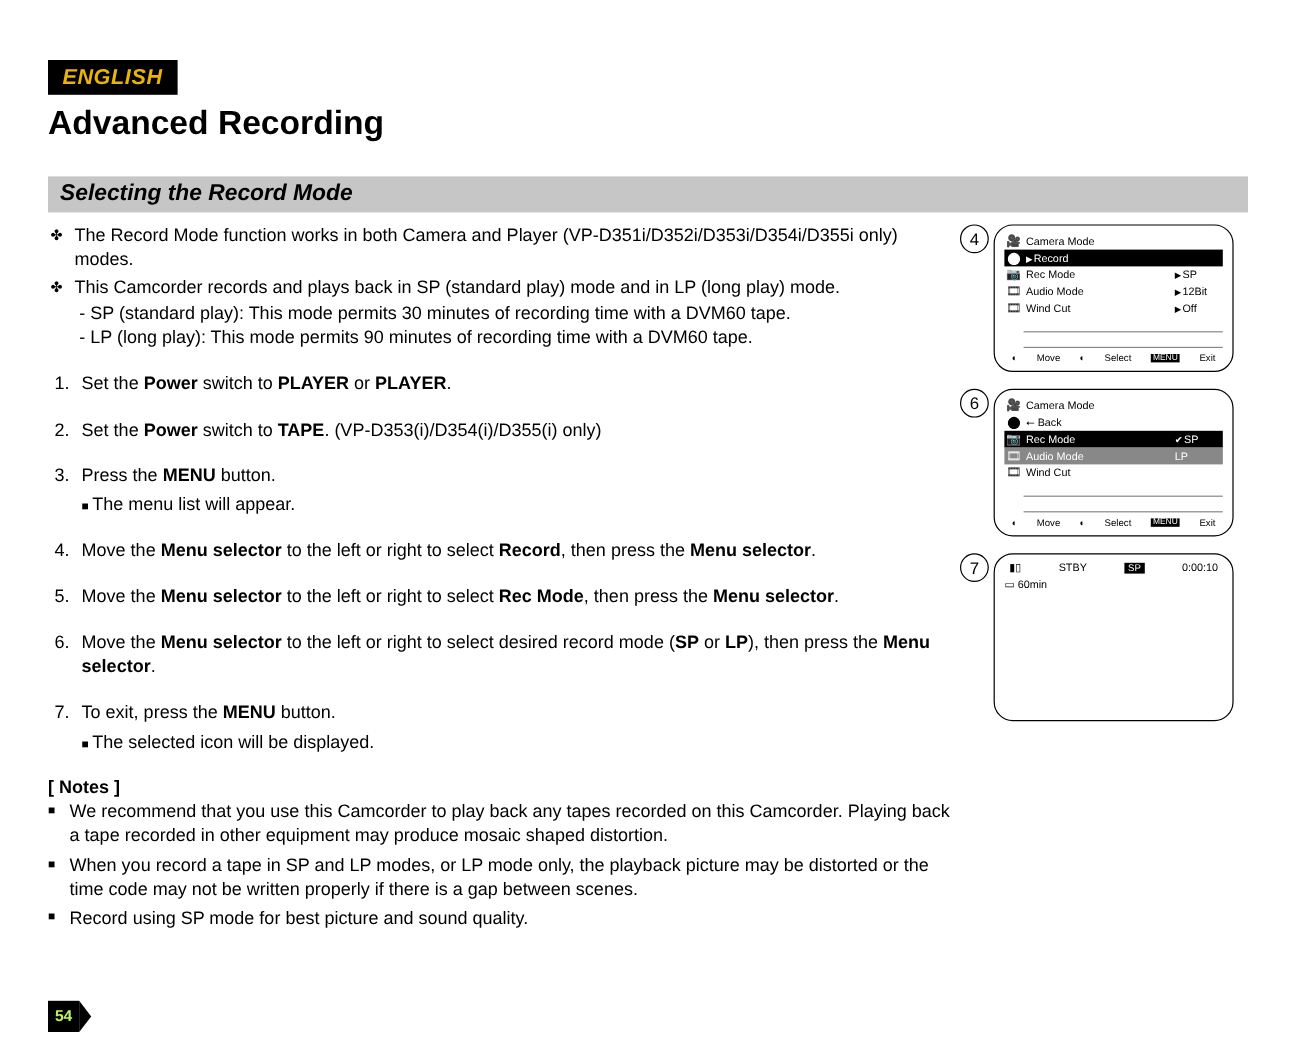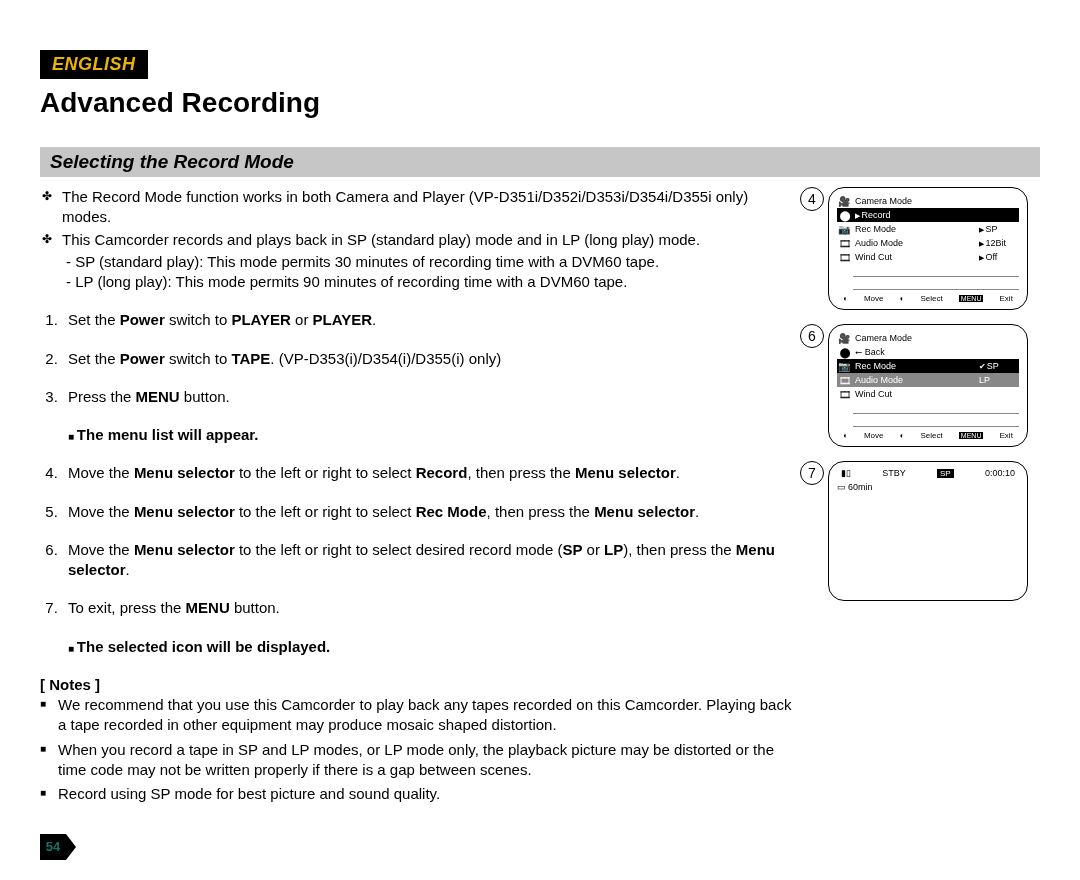--- a/index.html
+++ b/index.html
@@ -10,21 +10,21 @@
   .content{display:flex;}
   .text-col{flex:1;font-size:15px;line-height:1.35;}
   .fig-col{width:240px;}
   ul.bullets{list-style:none;padding:0;margin:0 0 18px 0;}
   ul.bullets>li{position:relative;padding-left:22px;margin-bottom:2px;}
   ul.bullets>li::before{content:"✤";position:absolute;left:2px;top:1px;font-size:12px;}
   ul.bullets ul{list-style:none;padding-left:4px;margin:2px 0 0 0;}
   ul.bullets ul li::before{content:"- ";}
   ol.steps{padding-left:22px;margin:0;}
   ol.steps>li{margin-bottom:18px;padding-left:6px;}
-  ol.steps .sub{list-style:none;padding-left:0;margin-top:18px;font-weight:bold;}
+  ol.steps .sub{list-style:none;padding-left:0;margin-top:4px;}
   ol.steps .sub li::before{content:"■ ";font-size:10px;}
   .notes-head{font-weight:bold;margin:18px 0 0 0;}
   ul.notes{list-style:none;padding:0;margin:0;}
   ul.notes li{position:relative;padding-left:18px;margin-bottom:4px;}
   ul.notes li::before{content:"■";position:absolute;left:0;top:2px;font-size:10px;}
   .b{font-weight:bold;}
   
   .fig-row{display:flex;align-items:flex-start;margin-bottom:14px;}
   .circ{width:22px;height:22px;border:1.5px solid #000;border-radius:50%;text-align:center;font-size:14px;line-height:22px;margin-right:4px;flex:none;}
   .screen{border:1.5px solid #000;border-radius:16px;width:200px;box-sizing:border-box;padding:6px 8px 6px 8px;font-size:9px;position:relative;}
@@ -39,21 +39,21 @@
   .chk::before{content:"✔";font-size:8px;margin-right:1px;}
   .empty-line{border-bottom:1px solid #888;height:12px;margin-left:16px;}
   .footer-row{display:flex;justify-content:space-around;align-items:center;margin-top:4px;font-size:8px;gap:4px;}
   .footer-row .mbox{background:#000;color:#fff;font-size:7px;padding:0 2px;}
   .screen.small{height:140px;}
   .stby-row{display:flex;justify-content:space-between;align-items:center;font-size:9px;padding:0 4px;}
   .sp-badge{background:#000;color:#fff;font-size:8px;padding:0 3px;}
   .time-right{text-align:left;font-size:9px;margin-top:4px;padding-right:4px;}
   .tape-icon{font-size:9px;}
   
-  .page-num{position:absolute;left:40px;bottom:20px;width:26px;height:26px;background:#000;color:#0f766e;font-weight:bold;font-size:13px;text-align:center;line-height:26px;}
+  .page-num{position:absolute;left:40px;bottom:20px;width:26px;height:26px;background:#000;color:#bef264;font-weight:bold;font-size:13px;text-align:center;line-height:26px;}
   .page-num-tri{position:absolute;left:66px;bottom:20px;width:0;height:0;border-top:13px solid transparent;border-bottom:13px solid transparent;border-left:10px solid #000;}
 </style>
 </head>
 <body>
 
 <div class="page">
 
   <div class="lang-badge">ENGLISH</div>
   <div class="title">Advanced Recording</div>
   <div class="section-bar">Selecting the Record Mode</div>

